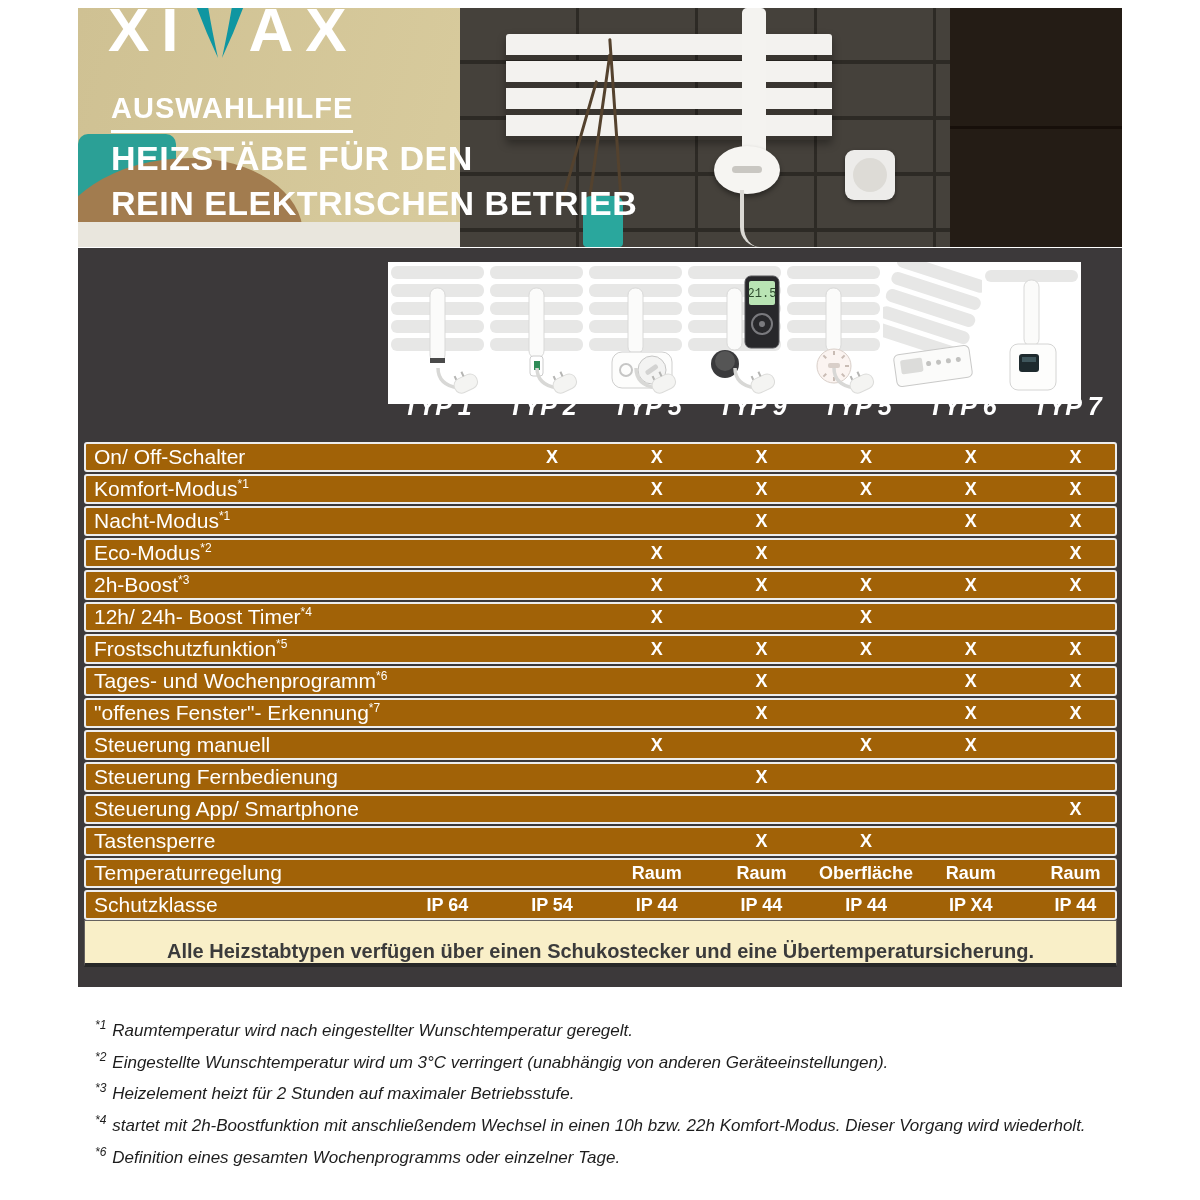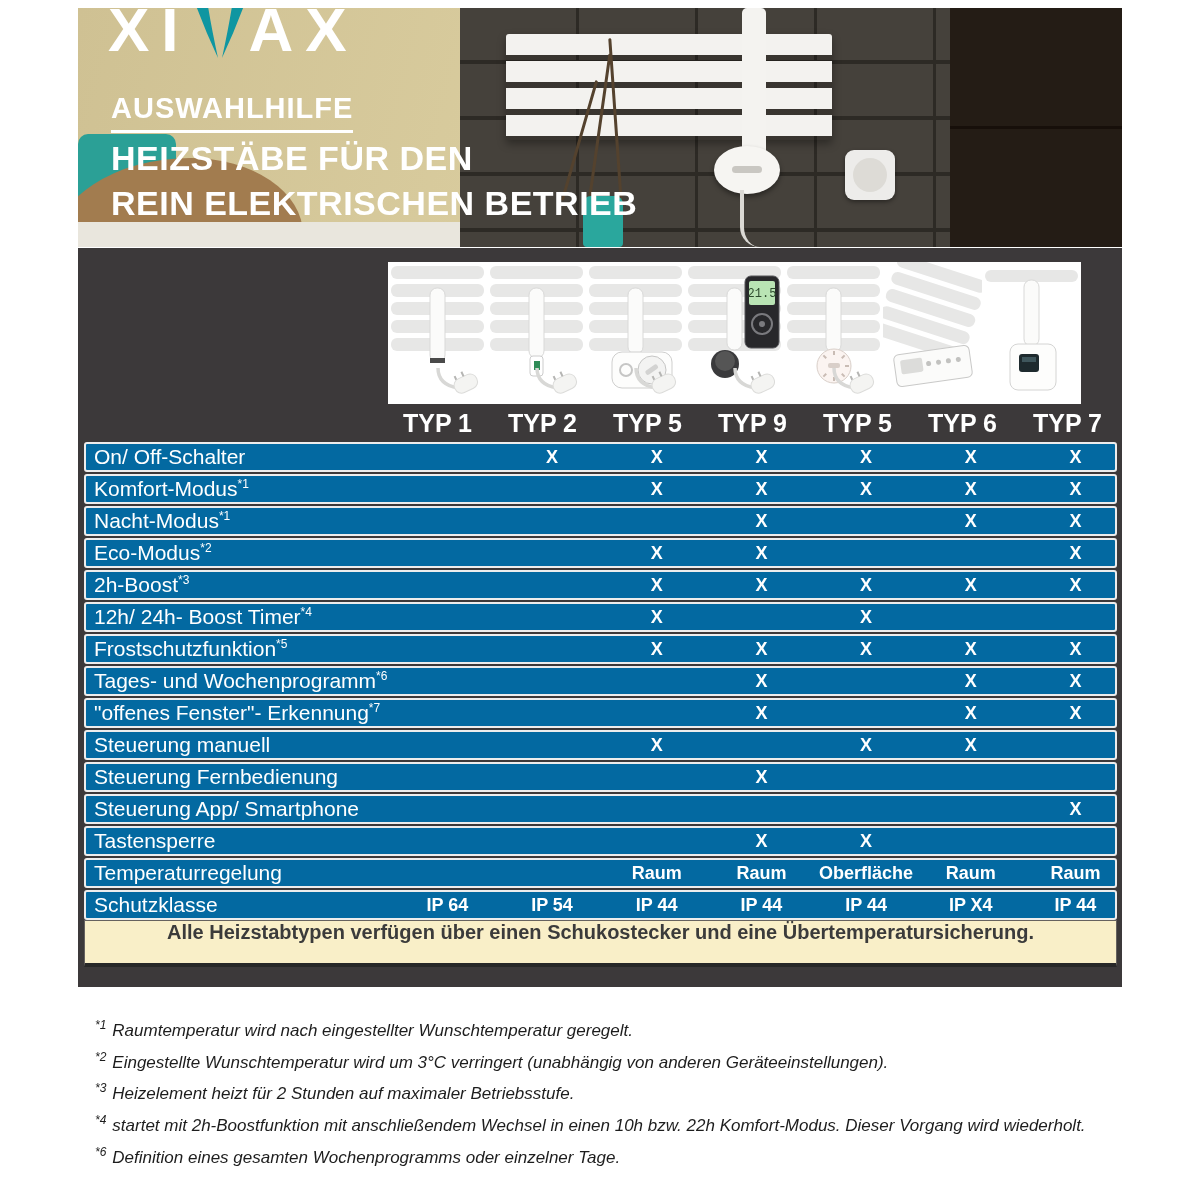--- a/index.html
+++ b/index.html
@@ -43,32 +43,32 @@
   .logo-m{margin-top:6px;}
   .eyebrow{position:absolute;left:33px;top:84px;color:#fff;font-weight:bold;font-size:29px;
     letter-spacing:1px;border-bottom:3px solid #fff;padding-bottom:5px;}
   .main-title{position:absolute;left:33px;top:128px;color:#fff;font-weight:bold;font-size:34px;
     line-height:45px;letter-spacing:0.5px;}
 
   
   .panel{position:absolute;left:78px;top:248px;width:1044px;height:739px;background:#3c393a;}
   .tiles{position:absolute;left:310px;top:14px;display:flex;gap:0;}
   .tile{width:99px;height:142px;background:#fff;flex:0 0 99px;}
-  .type-labels{position:absolute;left:310px;top:161px;display:flex;gap:6px;}
+  .type-labels{position:absolute;left:310px;top:144px;display:flex;gap:6px;font-style:italic;}
   .type-label{width:99px;flex:0 0 99px;text-align:center;color:#fff;font-weight:bold;font-size:25px;}
 
   .rows{position:absolute;left:6px;top:194px;width:1033px;}
-  .trow{display:flex;align-items:center;height:26px;background:#0369a1;border:2px solid #ededed;
+  .trow{display:flex;align-items:center;height:26px;background:#a16207;border:2px solid #ededed;
     border-radius:3px;margin-bottom:2px;}
   .trow-label{flex:0 0 301px;padding-left:8px;color:#fff;font-size:21px;white-space:nowrap;overflow:visible;}
   .trow-label sup{font-size:12px;vertical-align:super;}
   .tcell{flex:0 0 104.7px;text-align:center;color:#fff;font-weight:bold;font-size:18px;white-space:nowrap;}
 
   .banner{position:absolute;left:6px;top:672px;width:1031px;height:42px;background:#f9efc8;
-    border:1px solid #66625f;border-bottom:4px solid #282828;display:flex;align-items:flex-start;
+    border:1px solid #66625f;border-bottom:4px solid #282828;display:flex;align-items:flex-end;
     justify-content:center;font-weight:bold;font-size:20px;color:#3b3b3b;}
 
   
   .footnotes{position:absolute;left:95px;top:1012px;width:1020px;color:#1d1d1d;}
   .fn-line{font-style:italic;font-size:17px;line-height:26px;white-space:nowrap;}
   .fn-line sup{font-size:12px;font-style:italic;margin-right:6px;}
 </style>
 </head>
 <body>
 

